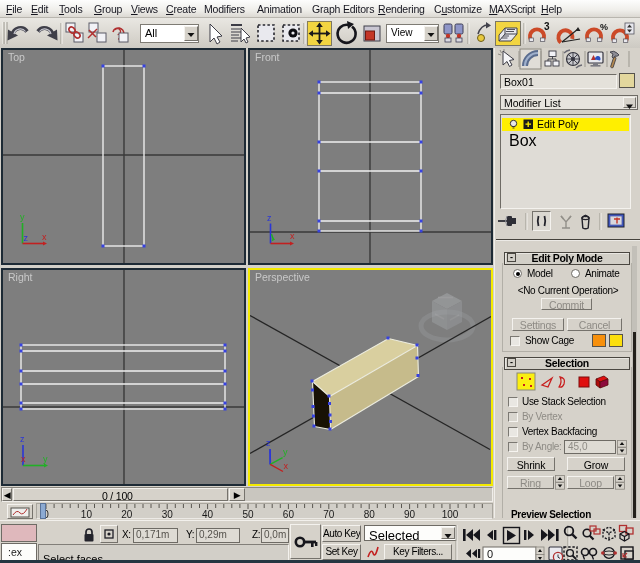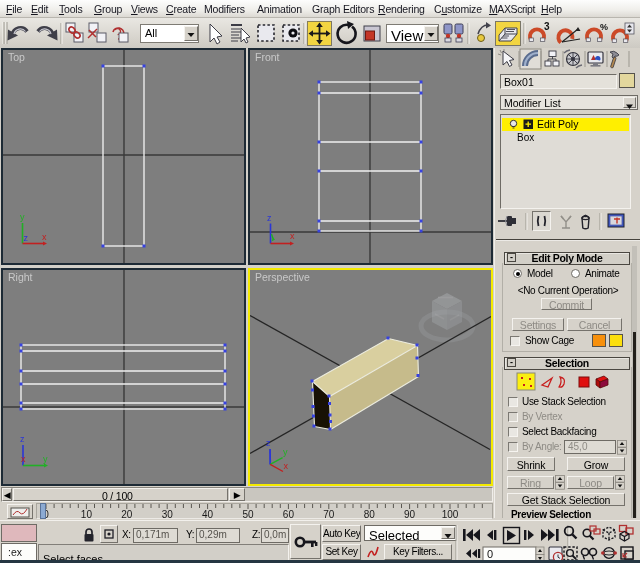--- a/index.html
+++ b/index.html
@@ -187,21 +187,21 @@
 <div class="abs" style="left:140px;top:6px;width:59px;height:19px;background:#fff;border:1px solid #7e7b74;">
   <span style="position:absolute;left:4px;top:2px;font-size:11px;">All</span>
   <div class="abs raised" style="left:43px;top:1px;width:14px;height:15px;">
     <svg width="12" height="13">
           <path d="M 2.5 5 L 9.5 5 L 6 9 Z" fill="#111"></path>
         </svg>
   </div>
 </div>
 
 <div class="abs" style="left:386px;top:6px;width:53px;height:19px;background:#fff;border:1px solid #7e7b74;">
-  <span style="position:absolute;left:4px;top:2px;font-size:15px;">View</span>
+  <span style="position:absolute;left:4px;top:2px;font-size:10px;">View</span>
   <div class="abs raised" style="left:37px;top:1px;width:14px;height:15px;">
     <svg width="12" height="13">
           <path d="M 2.5 5 L 9.5 5 L 6 9 Z" fill="#111"></path>
         </svg>
   </div>
 </div>
 </div>
 <div class="abs" id="vpzone">
 
   <div class="vp" style="left:1px;top:0px;width:245px;height:217px;">
@@ -411,21 +411,21 @@
   <div class="abs" style="left:5px;top:66px;width:131px;height:95px;background:#dfdcd6;border:1px solid #6e6b65;border-bottom-color:#f4f2ee;border-right-color:#f4f2ee;">
     <div class="abs" style="left:1px;top:3px;width:127px;height:13px;background:#ffef00;">
       <svg width="127" height="13" style="position:absolute;left:0;top:0">
         <circle cx="11.5" cy="5.5" r="3.2" fill="#e8e8e8" stroke="#333" stroke-width="1"></circle>
         <path d="M 10.2 8.5 h 2.6 M 10.5 10 h 2" stroke="#333" stroke-width="0.9" fill="none"></path>
         <rect x="21.5" y="1.5" width="9.5" height="9.5" fill="#1b1b1b"></rect>
         <path d="M 26.2 3.5 v 5.5 M 23.5 6.2 h 5.5" stroke="#ffef00" stroke-width="1.3"></path>
       </svg>
       <span style="position:absolute;left:35px;top:0px;font-size:10.5px;color:#000;">Edit Poly</span>
     </div>
-    <span style="position:absolute;left:16px;top:17px;font-size:10px;color:#000;text-align:center;">Box</span>
+    <span style="position:absolute;left:8px;top:17px;font-size:16px;color:#000;text-align:center;">Box</span>
   </div>
 
   <svg width="146" height="24" style="position:absolute;left:0;top:162px">
     <line x1="31" y1="3" x2="31" y2="20" stroke="#9b988f"></line>
       <line x1="32" y1="3" x2="32" y2="20" stroke="#f4f2ee"></line>
     <line x1="105" y1="3" x2="105" y2="20" stroke="#9b988f"></line>
       <line x1="106" y1="3" x2="106" y2="20" stroke="#f4f2ee"></line>
 
     <rect x="12" y="6" width="5" height="10" rx="1" fill="#2e2e36"></rect>
     <rect x="17" y="8" width="4" height="6" fill="#2e2e36"></rect>
@@ -490,21 +490,21 @@
       <polygon points="101,8 109,5 113,8 105,11" fill="#e01010" stroke="#5c0a0a" stroke-width="0.8"></polygon>
       <polygon points="101,8 105,11 105,17 101,14" fill="#b00c0c" stroke="#5c0a0a" stroke-width="0.8"></polygon>
       <polygon points="105,11 113,8 113,14 105,17" fill="#8c0a3c" stroke="#5c0a0a" stroke-width="0.8"></polygon>
     </g>
   </svg>
   <div class="abs cb" style="left:13px;top:349px;"></div>
   <span class="abs lbl" style="left:27px;top:348px;text-align:center;">Use Stack Selection</span>
   <div class="abs cb" style="left:13px;top:364px;background:#d9d6cf;"></div>
   <span class="abs lbl dis" style="left:27px;top:363px;">By Vertex</span>
   <div class="abs cb" style="left:13px;top:379px;"></div>
-  <span class="abs lbl" style="left:27px;top:378px;">Select Backfacing</span>
+  <span class="abs lbl" style="left:27px;top:378px;">Vertex Backfacing</span>
   <div class="abs cb" style="left:13px;top:394px;background:#d9d6cf;"></div>
   <span class="abs lbl dis" style="left:27px;top:393px;">By Angle:</span>
   <div class="abs" style="left:69px;top:392px;width:52px;height:14px;background:#dedbd4;border:1px solid #6e6b65;">
     <span style="position:absolute;left:3px;top:0px;font-size:10px;color:#8e8b85;">45,0</span>
   </div>
   <svg class="abs" style="left:122px;top:392px" width="10" height="15">
   <rect x="0.5" y="0.5" width="9" height="6.6" fill="#d6d2ca" stroke="#8a877f" stroke-width="0.8"></rect>
   <rect x="0.5" y="7.6" width="9" height="6.6" fill="#d6d2ca" stroke="#8a877f" stroke-width="0.8"></rect>
   <path d="M 5 2 l 2.3 3 h -4.6 Z" fill="#111"></path>
   <path d="M 5 12.6 l 2.3 -3 h -4.6 Z" fill="#111"></path>
@@ -518,21 +518,20 @@
   <path d="M 5 2 l 2.3 3 h -4.6 Z" fill="#111"></path>
   <path d="M 5 12.6 l 2.3 -3 h -4.6 Z" fill="#111"></path>
 </svg>
   <div class="abs raised btn dis" style="left:72px;top:428px;width:47px;height:13px;">Loop</div>
   <svg class="abs" style="left:120px;top:427px" width="10" height="15">
   <rect x="0.5" y="0.5" width="9" height="6.6" fill="#d6d2ca" stroke="#8a877f" stroke-width="0.8"></rect>
   <rect x="0.5" y="7.6" width="9" height="6.6" fill="#d6d2ca" stroke="#8a877f" stroke-width="0.8"></rect>
   <path d="M 5 2 l 2.3 3 h -4.6 Z" fill="#111"></path>
   <path d="M 5 12.6 l 2.3 -3 h -4.6 Z" fill="#111"></path>
 </svg>
-  <div class="abs raised btn" style="left:12px;top:445px;width:118px;height:13px;">Get Stack Selection</div>
   <span class="abs lbl" style="left:16px;top:461px;font-weight:bold;">Preview Selection</span>
 
   <div class="abs" style="left:137px;top:198px;width:5px;height:272px;background:#c3c0b9;"></div>
   <div class="abs" style="left:138px;top:284px;width:3px;height:186px;background:#23201b;"></div>
 </div>
 <div class="abs" id="timeslider">
   <div class="abs" style="left:1px;top:1px;width:492px;height:15px;background:#c9c6bf;border:1px solid #8a877f;border-bottom-color:#f0eeea;border-right-color:#f0eeea;"></div>
   <div class="abs raised btn" style="left:2px;top:2px;width:10px;height:13px;font-size:9px;padding-top:1px;">◀</div>
   <div class="abs raised btn" style="left:13px;top:2px;width:215px;height:13px;">
       <span style="position:absolute;left:88px;top:1px;font-size:10.5px;">0 / 100</span>

